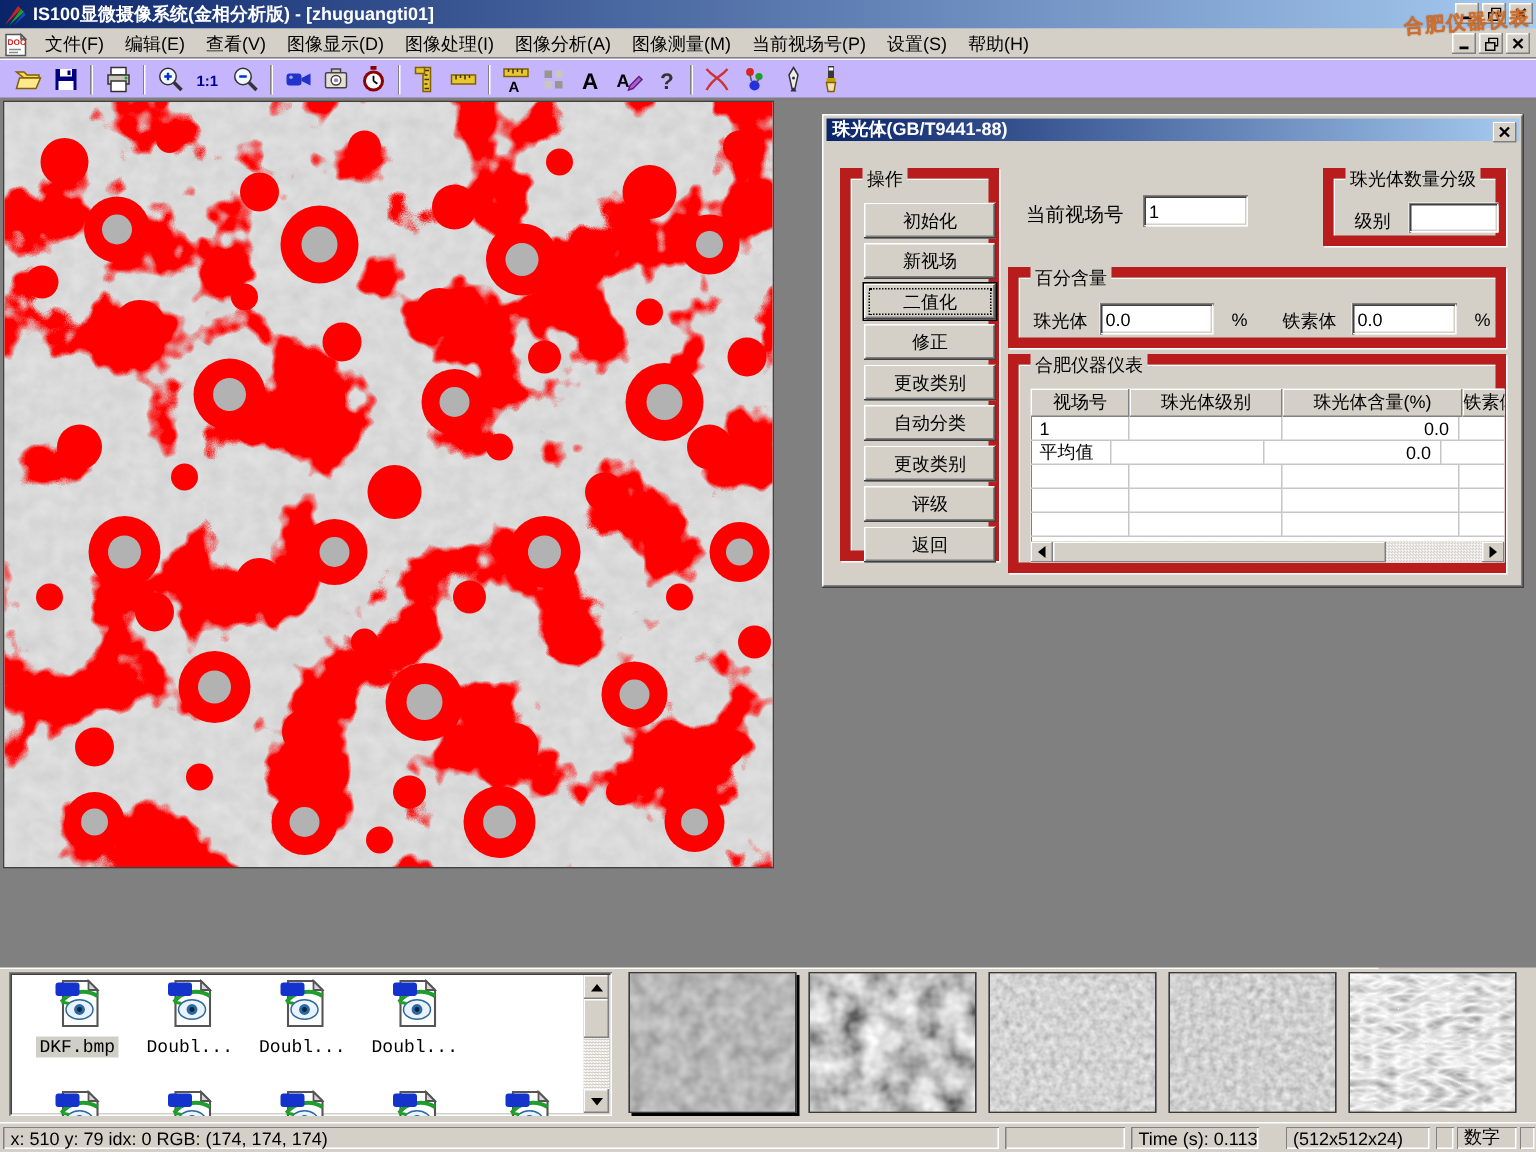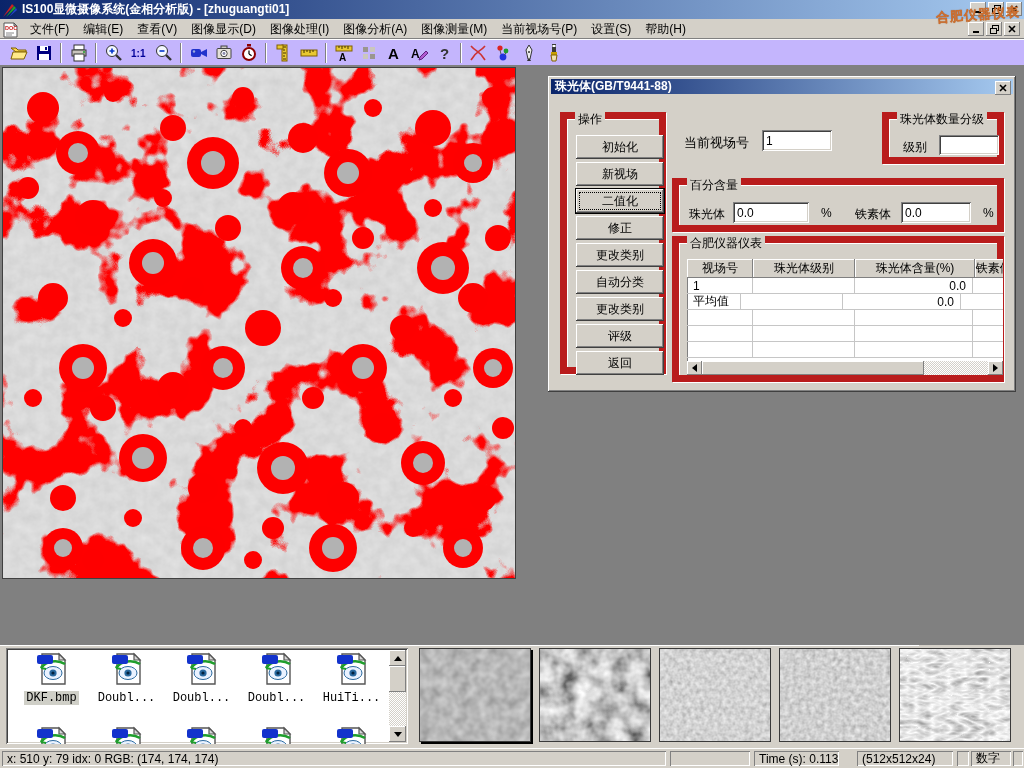--- a/index.html
+++ b/index.html
@@ -545,26 +545,20 @@
             <use href="#bmpicon"></use>
           </svg><br>
         <span class="fname">Doubl...</span>
       </div>
       <div class="fitem" style="left:233px; top:4px;">
         <svg width="34" height="35" viewBox="0 0 34 35">
             <use href="#bmpicon"></use>
           </svg><br>
         <span class="fname">Doubl...</span>
       </div>
-      <div class="fitem" style="left:308px; top:4px;">
-        <svg width="34" height="35" viewBox="0 0 34 35">
-            <use href="#bmpicon"></use>
-          </svg><br>
-        <span class="fname">HuiTi...</span>
-      </div>
 
       <div class="fitem" style="left:8px; top:78px;"><svg width="34" height="35" viewBox="0 0 34 35">
             <use href="#bmpicon"></use>
           </svg></div>
       <div class="fitem" style="left:83px; top:78px;"><svg width="34" height="35" viewBox="0 0 34 35">
             <use href="#bmpicon"></use>
           </svg></div>
       <div class="fitem" style="left:158px; top:78px;"><svg width="34" height="35" viewBox="0 0 34 35">
             <use href="#bmpicon"></use>
           </svg></div>

